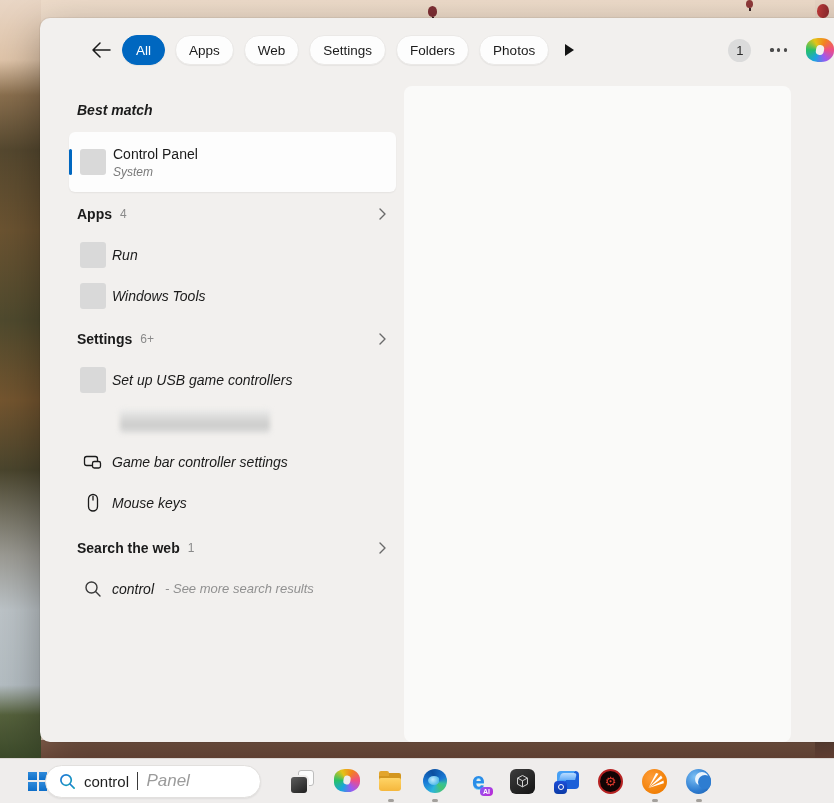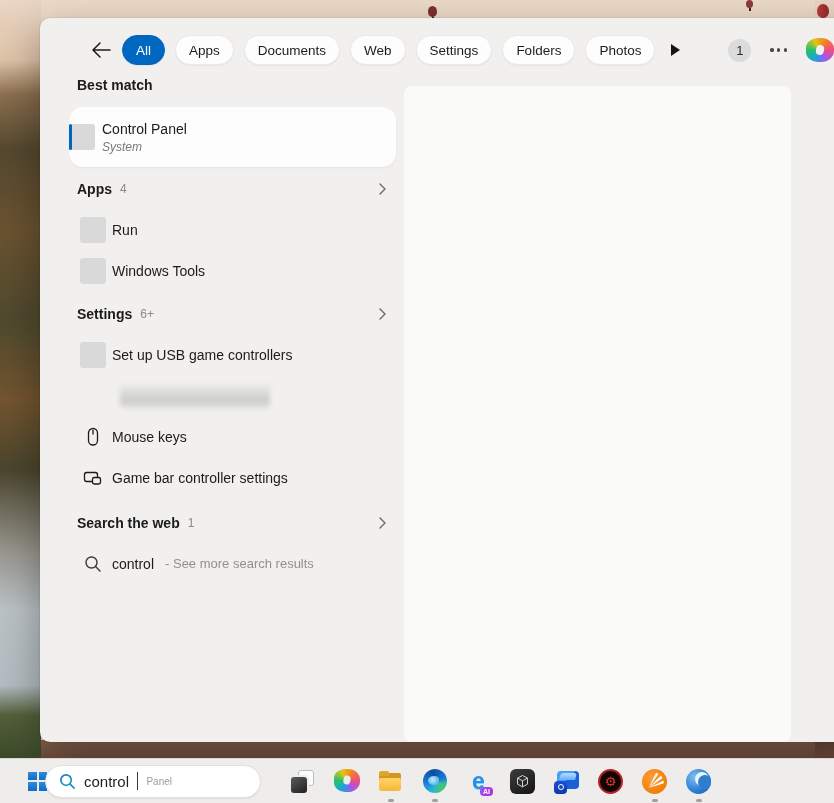--- a/index.html
+++ b/index.html
@@ -47,32 +47,32 @@
     background:conic-gradient(from 210deg at 50% 50%,#19a4e0,#27c06a,#e3c418,#f2831f,#ee4d86,#9b59f2,#19a4e0); cursor:pointer; }
   .copilot::after { content:""; position:absolute; left:50%; top:50%; width:8px; height:10px;
     transform:translate(-50%,-50%) rotate(12deg); border-radius:45%; background:#f2f0ee; }
 
   
   .results { position:absolute; left:0; top:57px; width:364px; }
   .section-heading { display:flex; align-items:center; height:20px; margin:0 17px 0 37px;
     font-size:14px; font-weight:700; color:#1b1b1b; }
   .section-heading .count { font-size:12px; color:#8a8a8a; font-weight:400; margin-left:8px; }
   .section-heading .chev { margin-left:auto; display:flex; cursor:pointer; }
-  .mt25{} .mt12{margin-top:12px;} .mt13{margin-top:13px;} .mt15{margin-top:15px;}
-
-  .best-card { margin:12px 8px 0 29px; height:60px; background:#fdfdfd; border-radius:14px;
-    position:relative; display:flex; align-items:center; 
+  .mt25{margin-top:25px;font-style:italic;} .mt12{margin-top:12px;} .mt13{margin-top:13px;} .mt15{margin-top:15px;}
+
+  .best-card { margin:12px 8px 0 29px; height:60px; background:#fdfdfd; border-radius:6px;
+    position:relative; display:flex; align-items:center; padding-left:11px;
     box-shadow:0 1px 2px rgba(0,0,0,.06); cursor:pointer; }
   .accent-bar { position:absolute; left:0; top:17px; width:3px; height:26px; border-radius:2px; background:#0067c0; }
   .ph-icon { width:26px; height:26px; border-radius:3px; background:#d9d9d9; flex:none; }
   .best-text { margin-left:7px; display:flex; flex-direction:column; gap:3px; }
   .best-title { font-size:14px; color:#1b1b1b; }
   .best-sub { font-size:12px; color:#797979;font-style:italic; }
 
-  .rows { margin-top:10px; }
+  .rows { margin-top:10px;font-style:italic; }
   .row { display:flex; align-items:center; height:41px; padding-left:40px; gap:6px; cursor:pointer; }
   .glyph-slot { width:26px; height:26px; display:flex; align-items:center; justify-content:center; flex:none; }
   .row-label { font-size:14px; color:#1b1b1b; }
   .row-note { font-size:13px; color:#909090; margin-left:5px;text-align:right; }
   .redact-blob { margin-left:40px; width:150px; height:24px; border-radius:4px;
     background:linear-gradient(180deg,#ededec 0%,#cccccb 65%,#dddddc 100%); filter:blur(2.5px); }
 
   
   .preview { position:absolute; left:364px; top:68px; width:387px; height:656px;
     background:#fafaf9; border-radius:8px; }
@@ -81,21 +81,21 @@
   .taskbar { position:absolute; left:0; top:758px; width:834px; height:45px;
     background:#efedec; border-top:1px solid #dcd8d5; display:flex; align-items:center; }
   .start { margin-left:28px; width:19px; height:19px; display:grid;
     grid-template-columns:1fr 1fr; grid-template-rows:1fr 1fr; gap:2px; cursor:pointer; flex:none; }
   .start i { background:linear-gradient(180deg,#2f8ada,#0d6ec9); }
   .tb-search { margin-left:-2px; width:216px; height:33px; border-radius:17px; background:#ffffff;
     border:1px solid #e2e0de; box-shadow:0 1px 2px rgba(0,0,0,.07);
     display:flex; align-items:center; padding-left:13px; gap:8px; cursor:text; flex:none; z-index:2; }
   .tb-typed { font-size:15px; color:#1f1f1f; }
   .caret { display:inline-block; width:1.4px; height:18px; background:#3a3a3a; }
-  .tb-suggest { font-size:10px; color:#9b9b9b; }
+  .tb-suggest { font-size:17px; color:#9b9b9b;font-style:italic; }
 
   .tb-icons { display:flex; align-items:center; gap:19px; margin-left:29px; }
   .tb-icon { position:relative; width:25px; height:25px; cursor:pointer; }
   .tb-icon.running::after { content:""; position:absolute; left:50%; bottom:-8px; transform:translateX(-50%);
     width:6px; height:3px; border-radius:2px; background:#a3a09c; }
 
   .tv-back { position:absolute; right:1px; top:1px; width:16px; height:16px; background:#fcfcfc;
     border:1px solid #bdbdbd; border-radius:3px; }
   .tv-front { position:absolute; left:1px; bottom:1px; width:16px; height:16px;
     background:linear-gradient(145deg,#5d5d5d,#1f1f1f); border-radius:3px; box-shadow:0 0 0 2px #efedec; }
@@ -160,21 +160,20 @@
 
     <div class="topbar">
       <div class="back-btn">
         <svg width="20" height="16" viewBox="0 0 20 16">
           <path d="M9 1 L2 8 L9 15 M2 8 H19" stroke="#1b1b1b" stroke-width="1.5" fill="none" stroke-linecap="round" stroke-linejoin="round"></path>
         </svg>
       </div>
       <div class="pills">
         <div class="pill selected">All</div>
         <div class="pill">Apps</div>
-        <div class="pill">Documents</div>
         <div class="pill">Web</div>
         <div class="pill">Settings</div>
         <div class="pill">Folders</div>
         <div class="pill">Photos</div>
       </div>
       <div class="more-tabs"></div>
       <div class="topbar-right">
         <div class="badge">1</div>
         <div class="dots">
             <i></i>
@@ -232,35 +231,35 @@
       <div class="rows">
         <div class="row">
           <div class="ph-icon"></div>
           <span class="row-label">Set up USB game controllers</span>
         </div>
         <div class="row">
           <div class="redact-blob"></div>
         </div>
         <div class="row">
           <div class="glyph-slot">
+            <svg width="20" height="18" viewBox="0 0 20 18">
+              <rect x="1.5" y="3.5" width="13" height="9" rx="2.2" stroke="#1b1b1b" stroke-width="1.3" fill="none"></rect>
+              <rect x="9.5" y="8.5" width="8" height="6.5" rx="1.8" stroke="#1b1b1b" stroke-width="1.3" fill="#f2f0ee"></rect>
+            </svg>
+          </div>
+          <span class="row-label">Game bar controller settings</span>
+        </div>
+        <div class="row">
+          <div class="glyph-slot">
             <svg width="14" height="20" viewBox="0 0 14 20">
               <rect x="2.5" y="1.5" width="9" height="16.5" rx="4.5" stroke="#1b1b1b" stroke-width="1.3" fill="none"></rect>
               <line x1="7" y1="3.5" x2="7" y2="7" stroke="#1b1b1b" stroke-width="1.3" stroke-linecap="round"></line>
             </svg>
           </div>
           <span class="row-label">Mouse keys</span>
-        </div>
-        <div class="row">
-          <div class="glyph-slot">
-            <svg width="20" height="18" viewBox="0 0 20 18">
-              <rect x="1.5" y="3.5" width="13" height="9" rx="2.2" stroke="#1b1b1b" stroke-width="1.3" fill="none"></rect>
-              <rect x="9.5" y="8.5" width="8" height="6.5" rx="1.8" stroke="#1b1b1b" stroke-width="1.3" fill="#f2f0ee"></rect>
-            </svg>
-          </div>
-          <span class="row-label">Game bar controller settings</span>
         </div>
       </div>
 
       <div class="section-heading mt15">
         <span>Search the web</span>
         <span class="count">1</span>
         <span class="chev">
           <svg width="9" height="14" viewBox="0 0 9 14">
               <path d="M2 2 L7 7 L2 12" stroke="#6a6a6a" stroke-width="1.4" fill="none" stroke-linecap="round" stroke-linejoin="round"></path>
             </svg>

